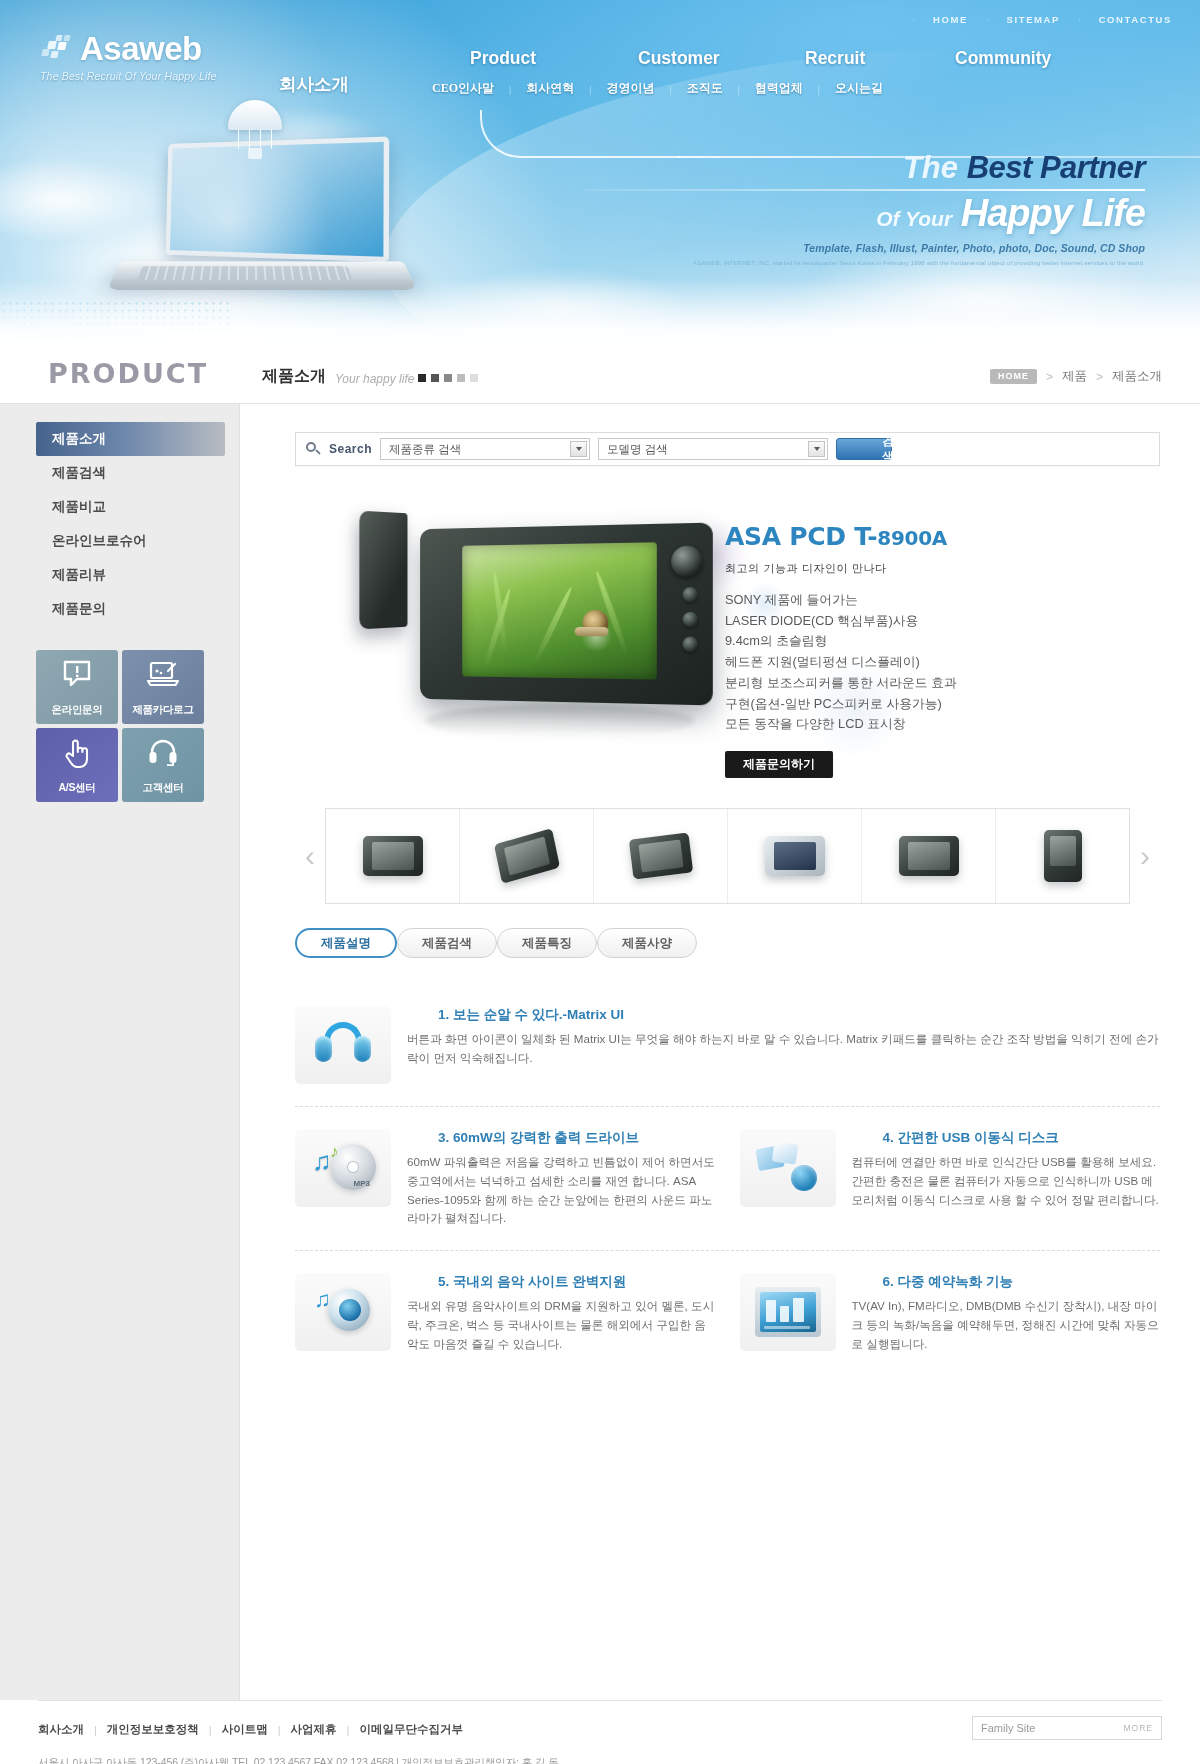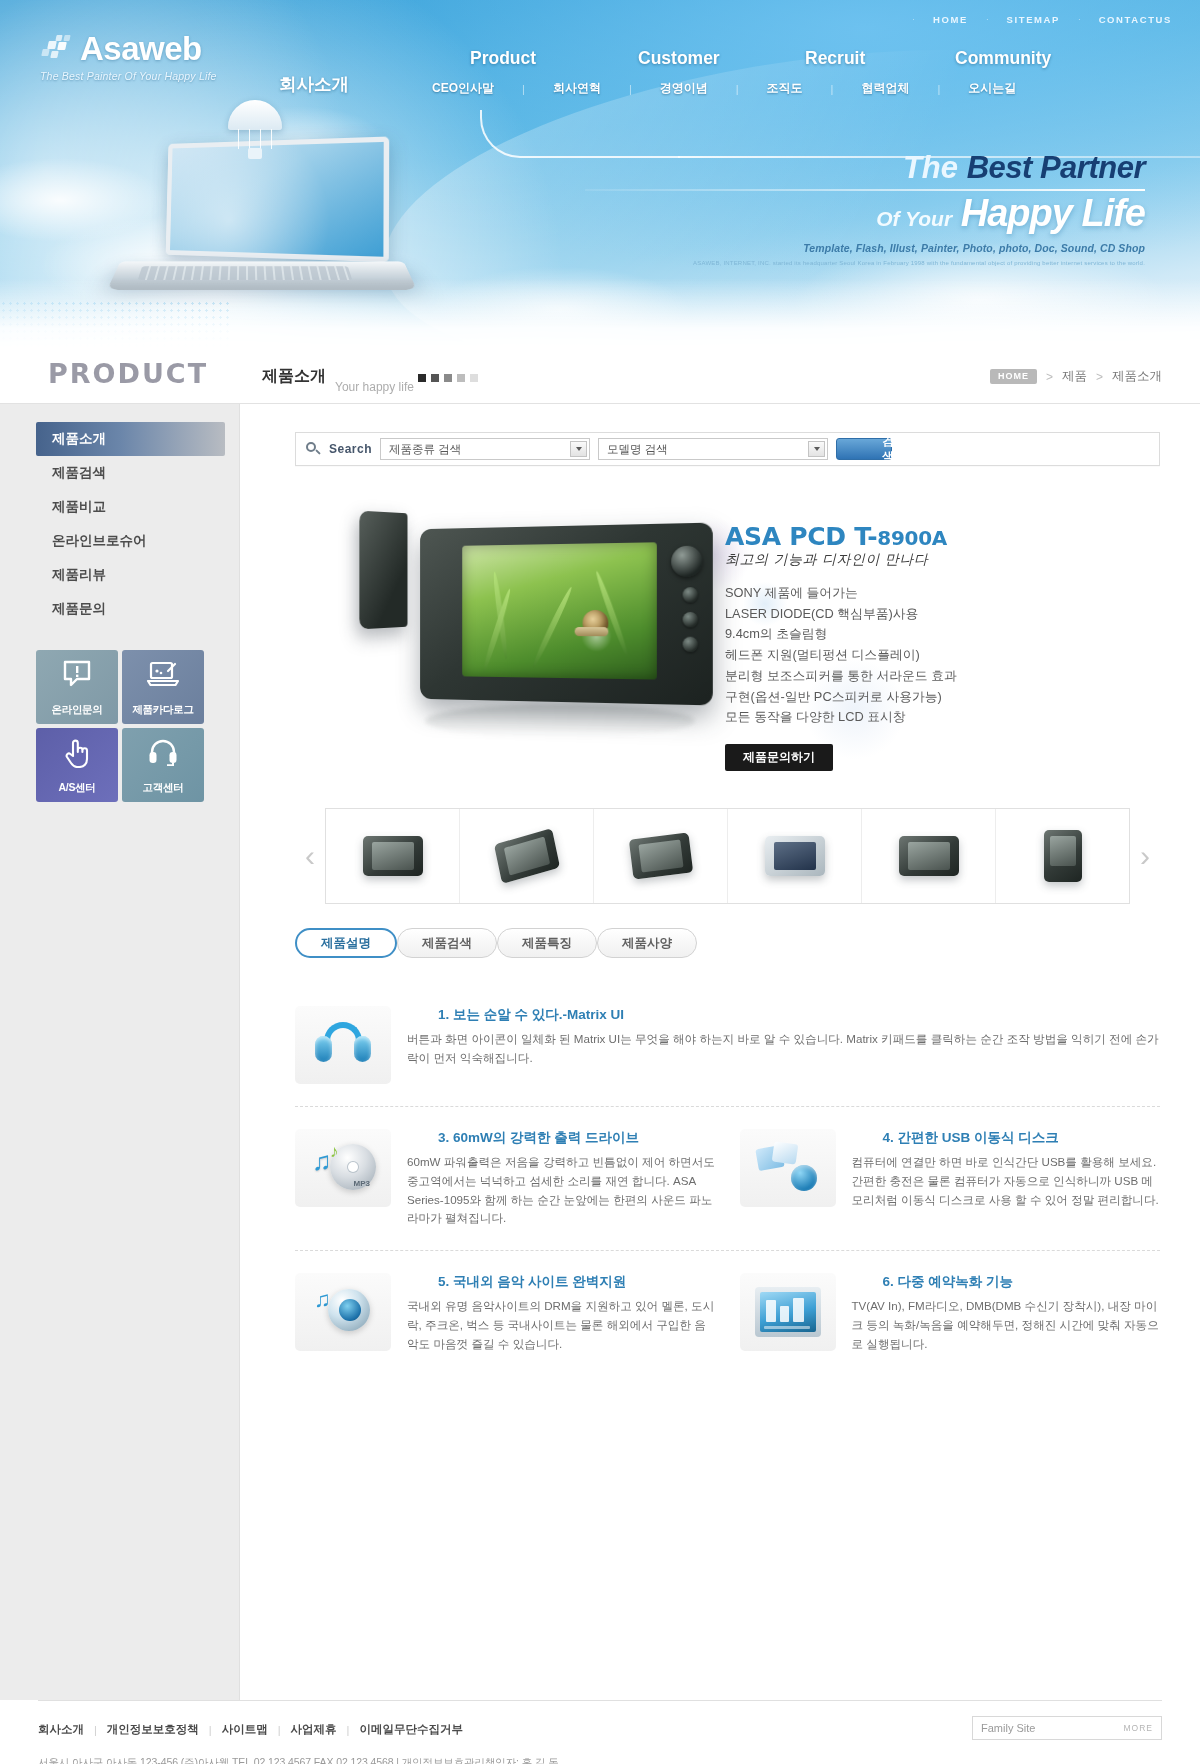--- a/index.html
+++ b/index.html
@@ -106,21 +106,21 @@
     pointer-events: none;
   }
   .gnb-line {
     position: absolute; left: 413px; top: 108px; width: 780px; height: 2px;
     background: linear-gradient(to right, rgba(255,255,255,.9), rgba(255,255,255,.15));
     pointer-events: none;
   }
 
   .subnav {
     position: absolute; left: 420px; top: 80px;
-    display: flex; align-items: center; gap: 16px;
+    display: flex; align-items: center; gap: 3px; font-family: Liberation Serif, serif;
   }
   .subnav a {
     color: #fff; font-size: 12px; font-weight: bold; text-decoration: none;
     padding: 0 12px; text-shadow: 0 1px 2px rgba(10,70,110,.5);
   }
   .subnav span.sep { color: rgba(255,255,255,.55); font-size: 11px; }
 
   
   .hero-head {
     position: absolute; right: 55px; top: 152px; text-align: right; width: 560px;
@@ -189,21 +189,21 @@
   .pt-big {
     position: absolute; left: 48px; top: 10px;
     font-size: 27px; font-weight: bold; letter-spacing: 2px;
     color: #9a9aa6; font-family: "DejaVu Sans", sans-serif;
     -webkit-text-stroke: 0;
   }
   .pt-ko {
     position: absolute; left: 262px; top: 18px; font-size: 16px; font-weight: bold; color: #333;
   }
   .pt-en {
-    position: absolute; left: 335px; top: 32px; font-size: 12px; color: #adadad;
+    position: absolute; left: 335px; top: 24px; font-size: 12px; color: #adadad; font-style: italic;
   }
   .pt-squares { position: absolute; left: 418px; top: 26px; display: flex; gap: 5px; }
   .pt-squares i { display: block; width: 8px; height: 8px; }
 
   .crumb { position: absolute; right: 38px; top: 20px; display: flex; align-items: center; gap: 9px; }
   .crumb .home {
     background: #b9b9b9; color: #fff; font-size: 9px; font-weight: bold; letter-spacing: 1px;
     padding: 2px 8px 3px; border-radius: 2px;
   }
   .crumb .sep { color: #bdbdbd; font-size: 12px; }
@@ -346,21 +346,21 @@
     filter: blur(2px); border-radius: 50%;
   }
 
   .sc-info { position: absolute; left: 430px; top: 28px; width: 330px; }
   .pname {
     font-size: 25px; font-weight: bold; color: #2e86c0; letter-spacing: -.3px;
     font-family: "DejaVu Sans", sans-serif;
   }
   .pname .small { font-size: 20px; }
   .ptag {
-    font-size: 14px; color: #3c3c3c; font-style: italic;
+    margin-top: 10px; font-size: 11px; color: #3c3c3c; 
     letter-spacing: .5px; font-family: "DejaVu Sans", sans-serif;
   }
   .pspec { margin-top: 14px; }
   .pspec li {
     list-style: none; font-size: 12.8px; color: #5a5a5a; line-height: 1.62;
   }
   .pinquiry {
     display: inline-flex; align-items: center; justify-content: center;
     margin-top: 16px; height: 27px; padding: 0 18px;
     background: #1a1a1a; color: #fff; font-size: 12px; font-weight: bold;
@@ -553,21 +553,21 @@
       <span class="logo-mark">
         <i style="left:2px;  top:14px; width:7px; height:7px; opacity:.55"></i>
         <i style="left:11px; top:16px; width:7px; height:7px; opacity:.75"></i>
         <i style="left:8px;  top:6px;  width:8px; height:8px; opacity:.85"></i>
         <i style="left:18px; top:7px;  width:8px; height:8px;"></i>
         <i style="left:16px; top:0px;  width:6px; height:6px; opacity:.7"></i>
         <i style="left:24px; top:0px;  width:6px; height:6px; opacity:.5"></i>
       </span>
       <span class="logo-text">Asaweb</span>
     </div>
-    <div class="logo-sub">The Best Painter Of Your Happy Life</div>
+    <div class="logo-sub">The Best Recruit Of Your Happy Life</div>
   </div>
 
   <div class="util-nav">
     <span class="dot">·</span>
     <a href="#">HOME</a>
     <span class="dot">·</span>
     <a href="#">SITEMAP</a>
     <span class="dot">·</span>
     <a href="#">CONTACTUS</a>
   </div>

